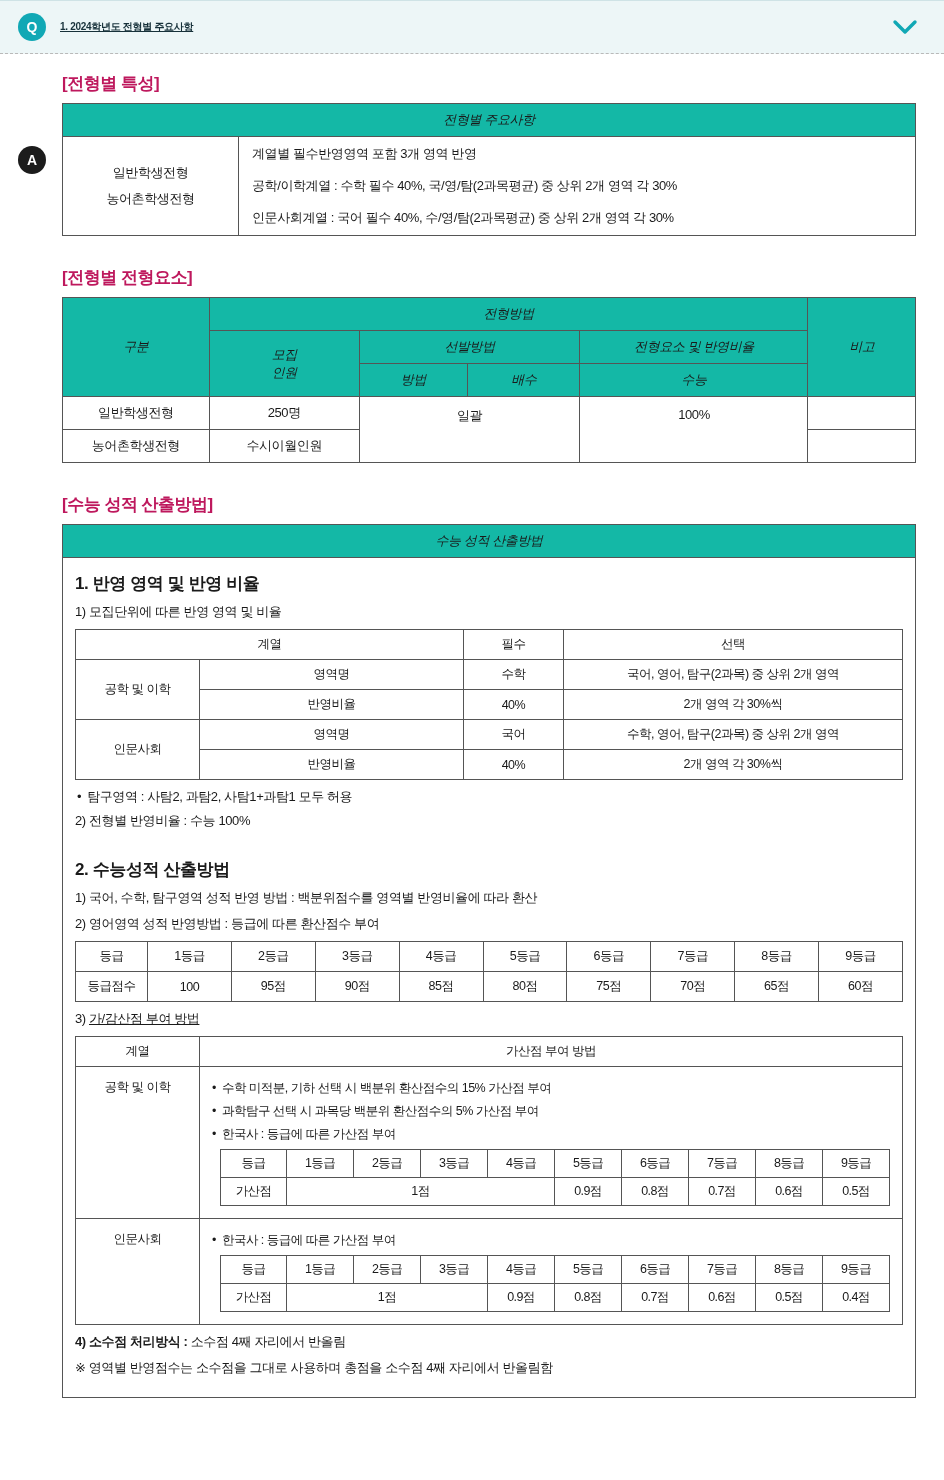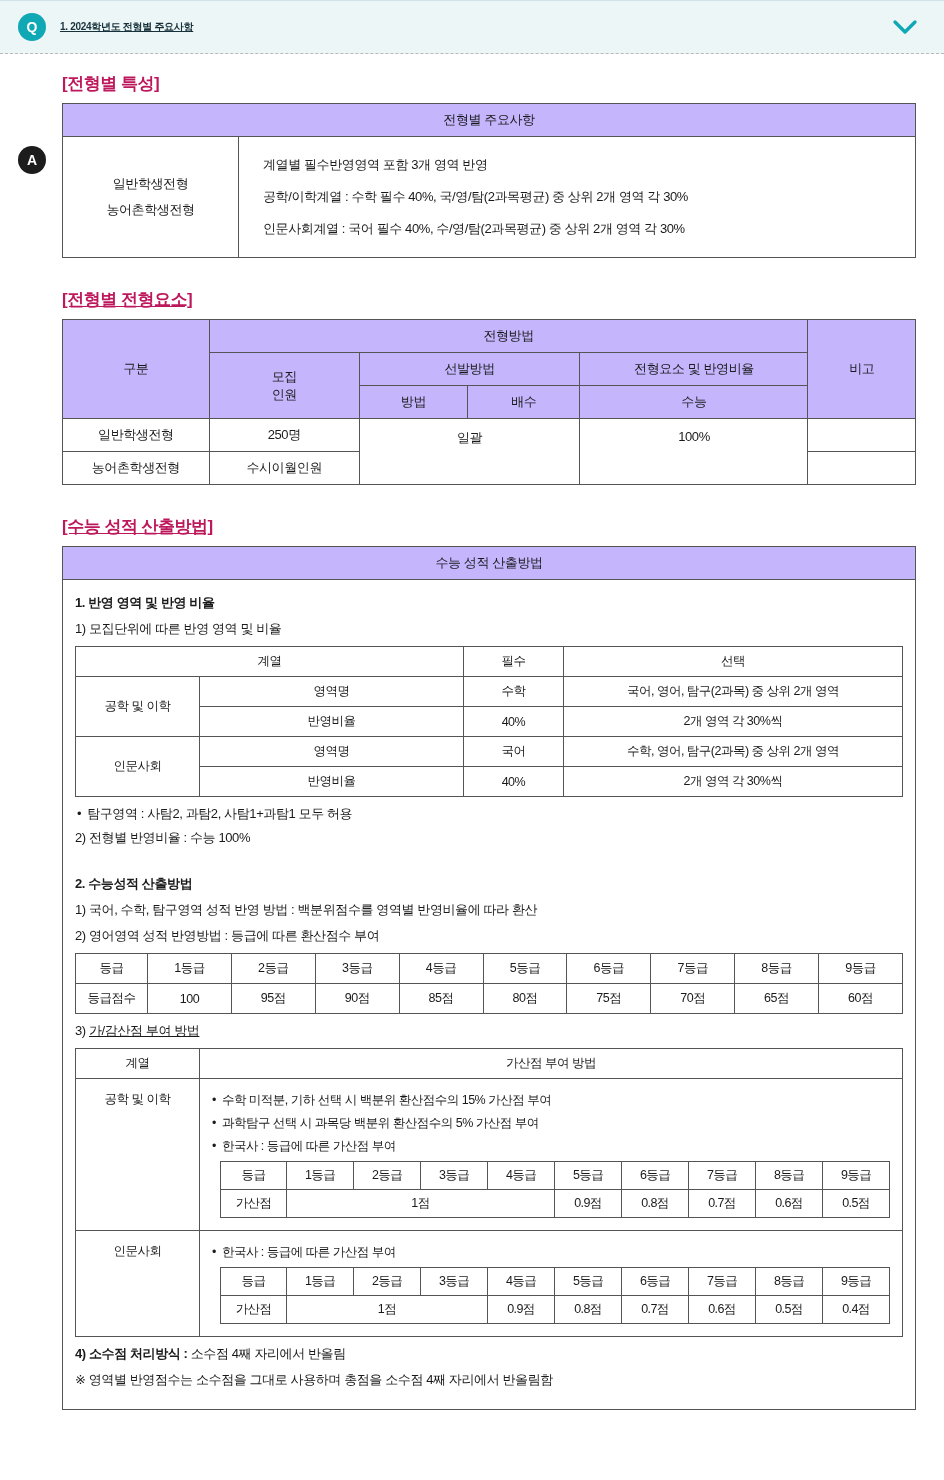--- a/index.html
+++ b/index.html
@@ -62,60 +62,60 @@
     margin-right: 28px;
   }
 
   h2.section-title {
     font-size: 17px;
     font-weight: bold;
     margin: 0 0 8px 0;
     letter-spacing: -0.5px;
     color: #be185d;
   }
-  h2.section-title.spaced { margin-top: 30px; text-decoration: underline; }
+  h2.section-title.spaced { margin-top: 30px; }
 
   
   table.doc {
     border-collapse: collapse;
     width: 100%;
     font-size: 13px;
   }
   table.doc td, table.doc th {
     border: 1px solid #555555;
     padding: 7px 8px;
     text-align: center;
     vertical-align: middle;
     font-weight: normal;
     letter-spacing: -0.4px;
   }
-  .hd { background: #c4b5fd; }
+  .hd { background: #14b8a6; font-style: italic; }
 
   
   .t1 { width: 806px; }
   .t1 .col-label { width: 176px; }
   .t1 td.stack { line-height: 2.0; }
-  .t1 td.body-cell { text-align: left; padding: 12px; }
+  .t1 td.body-cell { text-align: left; padding: 1px; }
   .t1 .line {
     padding: 7px 12px;
     text-align: left;
   }
 
   
   .t2 { width: 854px; }
 
   
   .t3 { width: 754px; border-radius: 30px; }
   .t3 > tbody > tr > td.panel {
     text-align: left;
     padding: 10px 12px 12px 12px;
   }
   .p-head {
     font-weight: bold;
-    font-size: 13px;
+    font-size: 17px;
     margin: 4px 0 8px 0;
     letter-spacing: -0.4px;
   }
   .p-line {
     margin: 6px 0 8px 0;
     letter-spacing: -0.4px;
   }
   .p-bullet {
     margin: 6px 0 6px 2px;
     letter-spacing: -0.4px;

